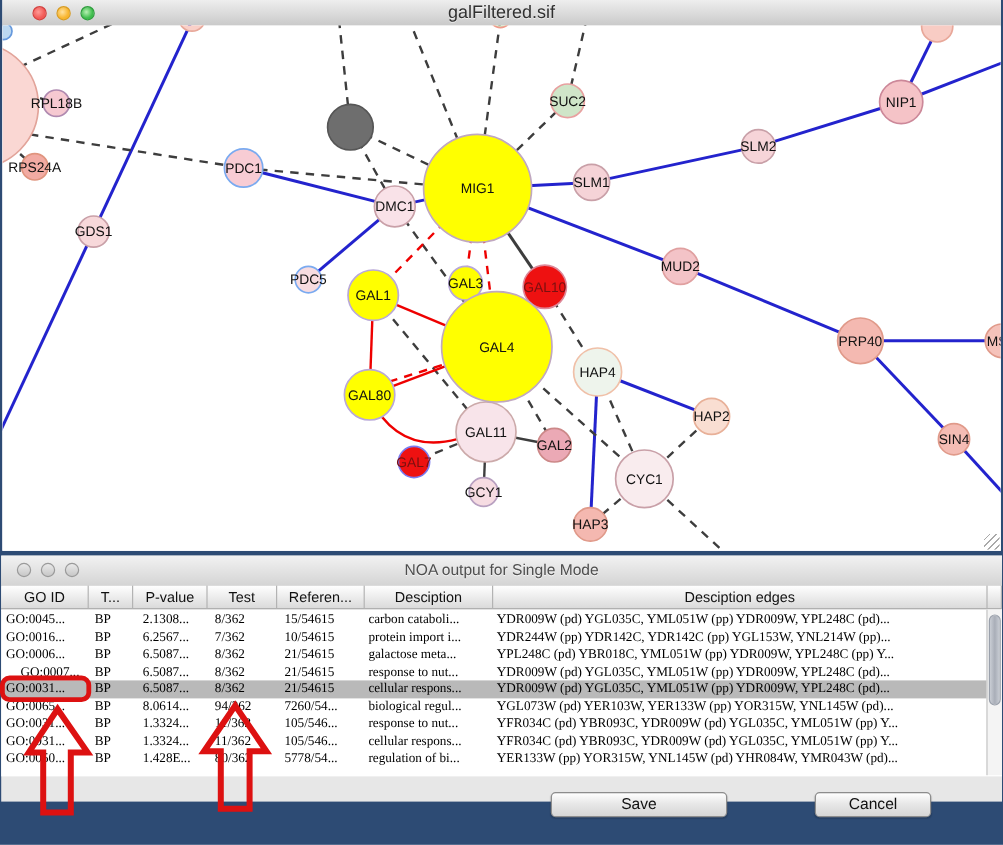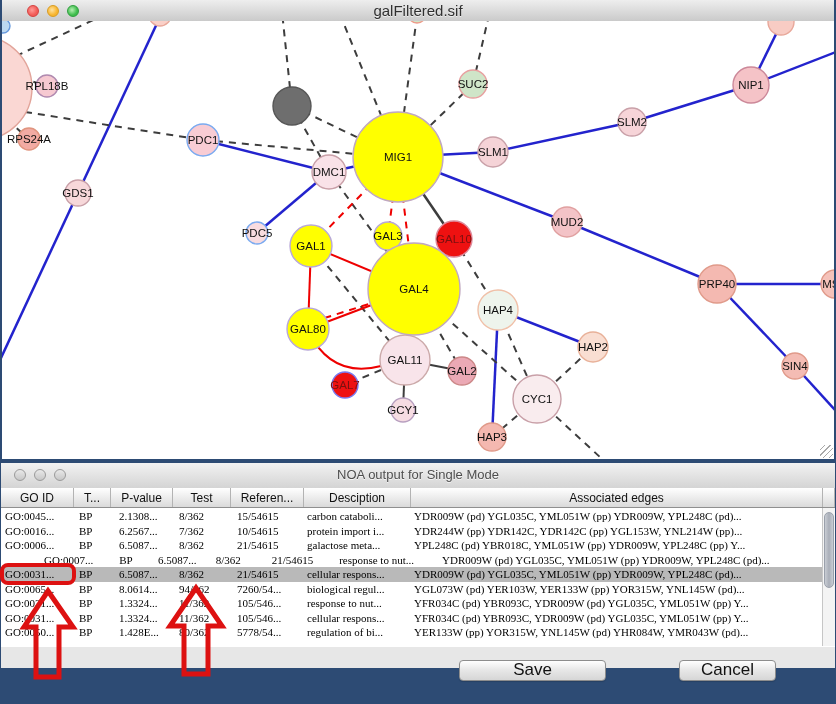--- a/index.html
+++ b/index.html
@@ -52,21 +52,21 @@
   .tbody{position:absolute;left:0;top:45px;right:0;height:138px;background:#ffffff;border-top:1px solid #fff;}
   .trow{display:flex;height:14.5px;line-height:14.5px;font-size:11px;color:#000;white-space:nowrap;font-family:Liberation Serif, serif;}
   .trow.sel{background:#b9b9b9;}
   .trow .tc{overflow:hidden;box-sizing:border-box;white-space:nowrap;}
   .sbar{position:absolute;right:0;top:45px;width:13px;height:138px;background:#f4f4f4;border-left:1px solid #c6c6c6;box-sizing:border-box;}
   .sthumb{position:absolute;left:1px;right:1px;top:4px;height:76px;border-radius:5px;
     background:linear-gradient(90deg,#c9cdd4,#a9aeb8 50%,#c9cdd4);border:1px solid #9aa0ab;box-sizing:border-box;}
   .btn{
     position:absolute;height:19px;border:1px solid #8d8d8d;border-radius:4px;
     background:linear-gradient(#ffffff,#e8e8e8 45%,#d6d6d6);
-    font-size:17px;color:#111;text-align:center;line-height:18px;
+    font-size:13px;color:#111;text-align:center;line-height:18px;
     box-shadow:0 1px 1px rgba(0,0,0,.15);
   }
   .btn.save{left:458px;top:197px;width:145px;}
   .btn.cancel{left:678px;top:197px;width:95px;}
   
   #annot{position:absolute;left:0;top:0;pointer-events:none;z-index:50;}
   .annot-rect{position:absolute;border:4px solid #dd1111;border-radius:8px;z-index:50;pointer-events:none;}
   text.nlabel{font-family:"Liberation Sans","DejaVu Sans",sans-serif;font-size:11.5px;}
 </style>
 </head>
@@ -206,21 +206,21 @@
     <span class="gl g3"></span>
     <div class="title">NOA output for Single Mode</div>
   </div>
   <div class="thead" id="thead">
       <div class="hc" style="width: 73px;">GO ID</div>
       <div class="hc" style="width: 37px;">T...</div>
       <div class="hc" style="width: 62px;">P-value</div>
       <div class="hc" style="width: 58px;">Test</div>
       <div class="hc" style="width: 73px;">Referen...</div>
       <div class="hc" style="width: 107px;">Desciption</div>
-      <div class="hc" style="width: 412px;">Associated edges</div>
+      <div class="hc" style="width: 412px;">Desciption edges</div>
       <div class="hc" style="flex: 1 1 0%;"></div>
     </div>
   <div class="tbody" id="tbody">
       <div class="trow">
         <div class="tc" style="width: 73px; padding-left: 4px;">GO:0045...</div>
         <div class="tc" style="width: 37px; padding-left: 5px;">BP</div>
         <div class="tc" style="width: 62px; padding-left: 8px;">2.1308...</div>
         <div class="tc" style="width: 58px; padding-left: 6px;">8/362</div>
         <div class="tc" style="width: 73px; padding-left: 6px;">15/54615</div>
         <div class="tc" style="width: 107px; padding-left: 3px;">carbon cataboli...</div>
@@ -238,21 +238,21 @@
       <div class="trow">
         <div class="tc" style="width: 73px; padding-left: 4px;">GO:0006...</div>
         <div class="tc" style="width: 37px; padding-left: 5px;">BP</div>
         <div class="tc" style="width: 62px; padding-left: 8px;">6.5087...</div>
         <div class="tc" style="width: 58px; padding-left: 6px;">8/362</div>
         <div class="tc" style="width: 73px; padding-left: 6px;">21/54615</div>
         <div class="tc" style="width: 107px; padding-left: 3px;">galactose meta...</div>
         <div class="tc" style="width: 412px; padding-left: 3px;">YPL248C (pd) YBR018C, YML051W (pp) YDR009W, YPL248C (pp) Y...</div>
       </div>
       <div class="trow">
-        <div class="tc" style="width: 73px; padding-left: 0; margin-left: 43px;">GO:0007...</div>
+        <div class="tc" style="width: 73px; padding-left: 16px;">GO:0007...</div>
         <div class="tc" style="width: 37px; padding-left: 5px;">BP</div>
         <div class="tc" style="width: 62px; padding-left: 8px;">6.5087...</div>
         <div class="tc" style="width: 58px; padding-left: 6px;">8/362</div>
         <div class="tc" style="width: 73px; padding-left: 6px;">21/54615</div>
         <div class="tc" style="width: 107px; padding-left: 3px;">response to nut...</div>
         <div class="tc" style="width: 412px; padding-left: 3px;">YDR009W (pd) YGL035C, YML051W (pp) YDR009W, YPL248C (pd)...</div>
       </div>
       <div class="trow sel">
         <div class="tc" style="width: 73px; padding-left: 4px;">GO:0031...</div>
         <div class="tc" style="width: 37px; padding-left: 5px;">BP</div>

